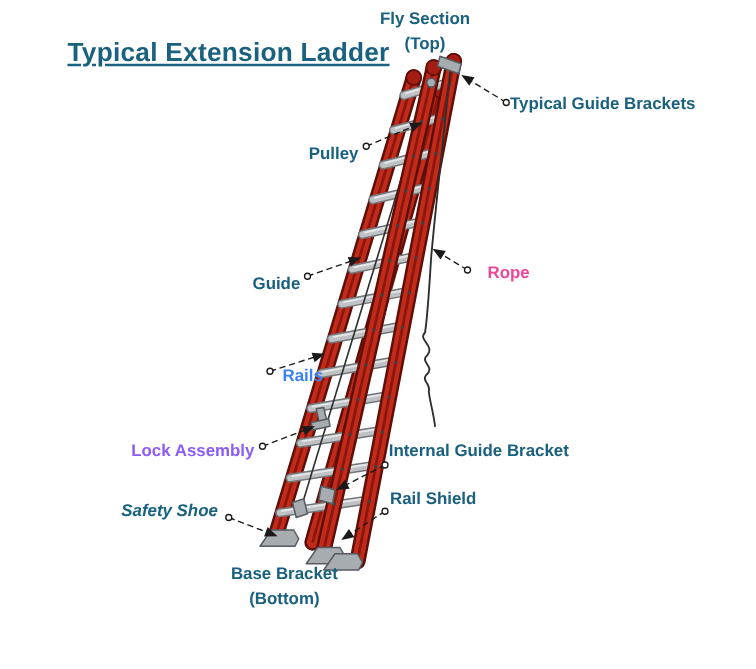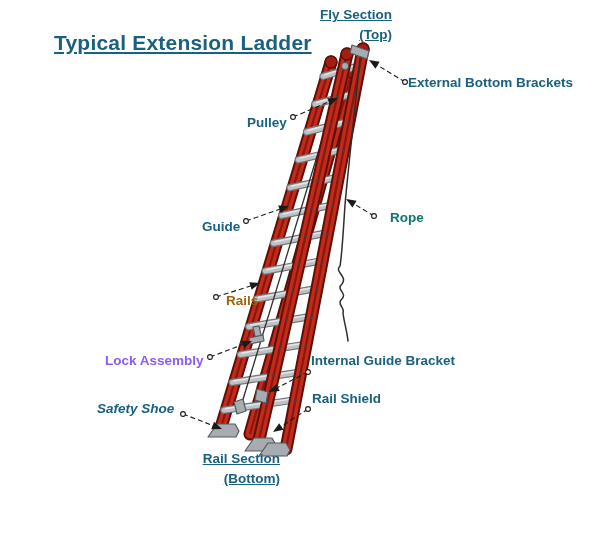--- a/index.html
+++ b/index.html
@@ -8,21 +8,21 @@
     font-family:"Liberation Sans",sans-serif;
   }
   .title{
     position:absolute;left:54px;top:31px;
     font-size:21px;font-weight:bold;text-decoration:underline;
     letter-spacing:.2px;white-space:nowrap;
   }
   .lbl{
     position:absolute;font-weight:bold;font-size:13.5px;white-space:nowrap;
   }
-  .lbl.center{text-align:right;white-space:normal;line-height:20px;text-decoration:underline;}
+  .lbl.center{text-align:center;white-space:normal;line-height:20px;}
   #diagram-svg{position:absolute;left:0;top:0;}
 </style>
 </head>
 <body>
 
 <div class="stage">
 
   <svg id="diagram-svg" width="605" height="535" viewBox="0 0 605 535">
       <line x1="352" y1="72" x2="250" y2="434" stroke="#5d0f08" stroke-width="13" stroke-linecap="round"></line>
       <line x1="352" y1="72" x2="250" y2="434" stroke="#c22a1a" stroke-width="9" stroke-linecap="round"></line>
@@ -145,28 +145,28 @@
       <circle cx="308" cy="409" r="2.4" fill="#ffffff" stroke="#1a1a1a" stroke-width="1.1"></circle>
     </svg>
 
   <div class="title" style="color: rgb(25, 97, 127);">Typical Extension Ladder</div>
 
   <div class="lbl center" style="left: 288px; top: 5px; width: 104px; color: rgb(25, 97, 127);">
     <span>Fly Section</span><br>
     <span>(Top)</span>
   </div>
 
-  <div class="lbl" style="left: 408px; top: 75px; color: rgb(25, 97, 127);">External Bottom Brackets</div>
+  <div class="lbl" style="left: 408px; top: 75px; color: rgb(25, 97, 127);">Typical Guide Brackets</div>
   <div class="lbl" style="left: 247px; top: 115px; color: rgb(25, 97, 127);">Pulley</div>
   <div class="lbl" style="left: 202px; top: 219px; color: rgb(25, 97, 127);">Guide</div>
-  <div class="lbl" style="left: 377px; top: 210px; color: #0f766e; padding-left: 13px;">Rope</div>
-  <div class="lbl" style="left: 181px; top: 293px; color: #a16207; padding-left: 45px;">Rails</div>
+  <div class="lbl" style="left: 377px; top: 210px; color: #ec4899; padding-left: 13px;">Rope</div>
+  <div class="lbl" style="left: 181px; top: 293px; color: #3b82f6; padding-left: 45px;">Rails</div>
   <div class="lbl" style="left: 105px; top: 353px; color: #8b5cf6;">Lock Assembly</div>
   <div class="lbl" style="left: 97px; top: 401px; color: rgb(25, 97, 127); font-style: italic;">Safety Shoe</div>
   <div class="lbl" style="left: 311px; top: 353px; color: rgb(25, 97, 127); text-align: right;">Internal Guide Bracket</div>
   <div class="lbl" style="left: 312px; top: 391px; color: rgb(25, 97, 127); text-align: center;">Rail Shield</div>
 
   <div class="lbl center" style="left: 175px; top: 449px; width: 105px; color: rgb(25, 97, 127);">
-    <span>Rail Section</span><br>
+    <span>Base Bracket</span><br>
     <span>(Bottom)</span>
   </div>
 
 </div>
 
 </body></html>

